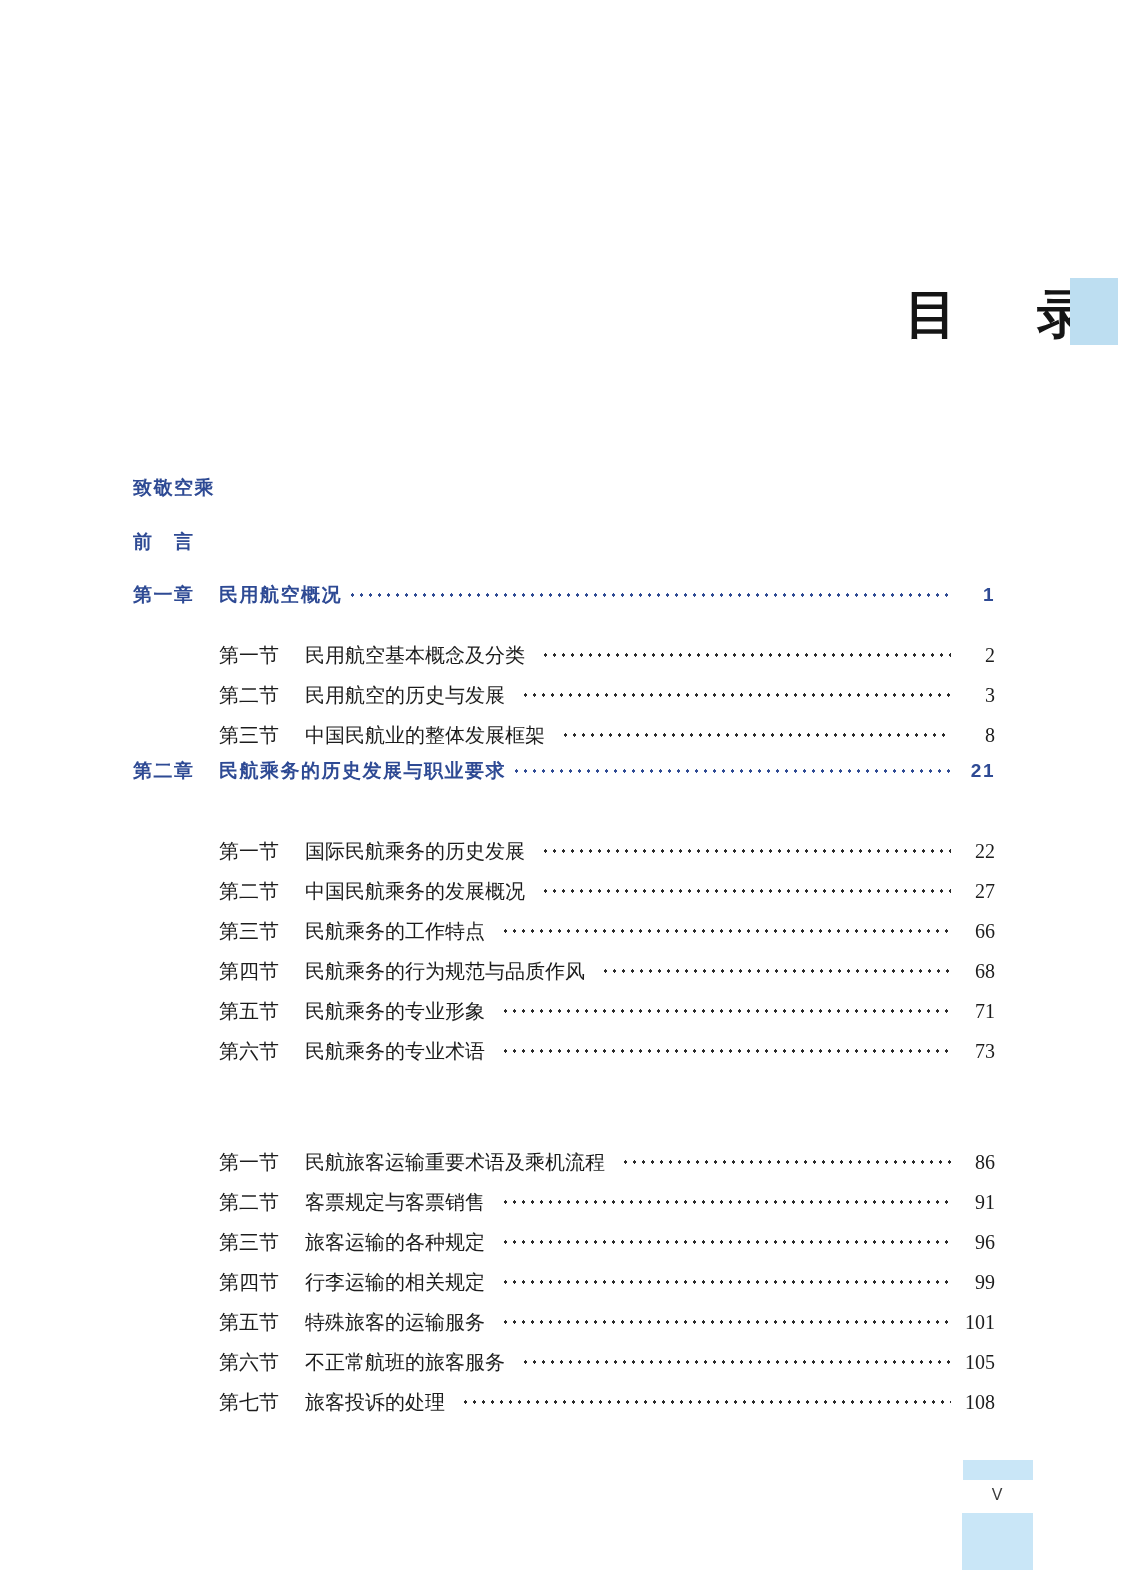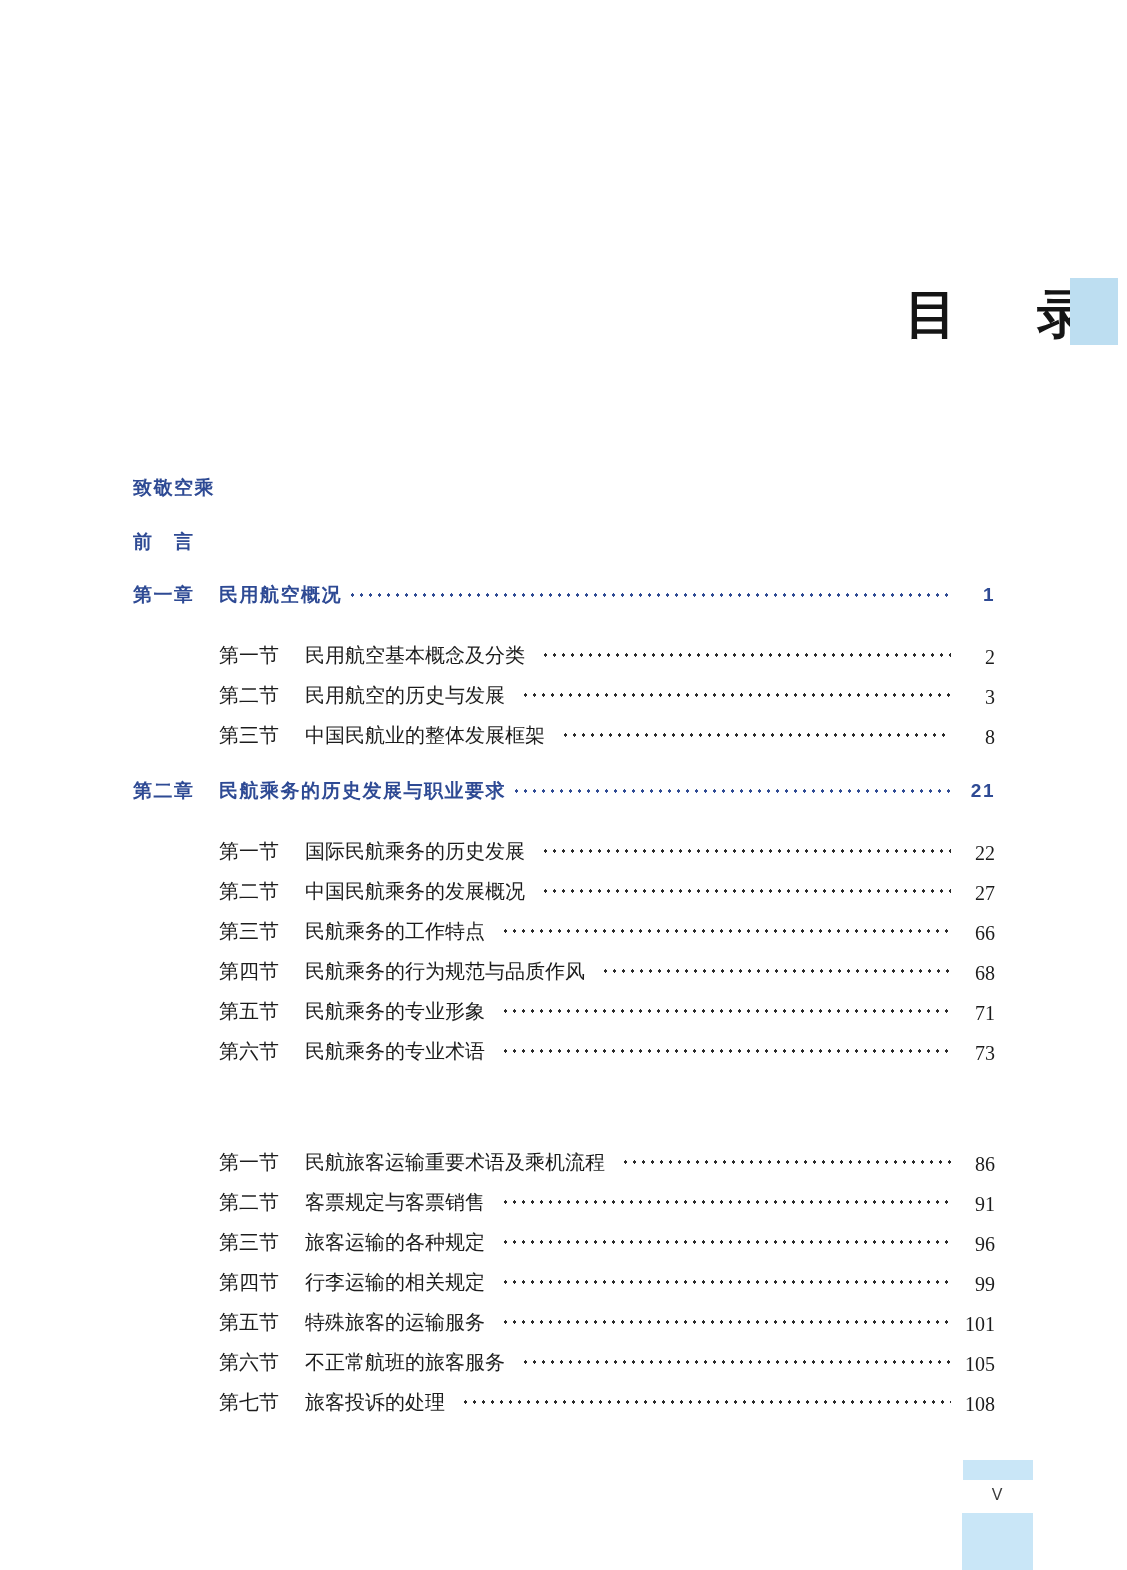--- a/index.html
+++ b/index.html
@@ -31,21 +31,21 @@
     display: flex; align-items: center; white-space: nowrap;
   }
   .front, .chapter {
     font-family: "Liberation Sans", "DejaVu Sans", sans-serif;
     font-weight: bold; color: #2e4a94; font-size: 19px; letter-spacing: 1.5px;
   }
   .ch-label { flex: none; width: 86px; }
   .ch-title { flex: none; }
   .section {
     font-family: "Liberation Serif", "DejaVu Serif", serif;
-    color: #1c1c1c; font-size: 20px; align-items: flex-end;
+    color: #1c1c1c; font-size: 20px;
   }
   .sec-label { flex: none; margin-left: 86px; width: 86px; }
   .sec-title { flex: none; }
 
   .leader {
     flex: 1 1 auto; height: 28px; margin: 0 8px 0 16px;
     background-image: radial-gradient(circle, #2a2a2a 1.5px, transparent 1.7px);
     background-size: 9px 28px; background-position: 0 center; background-repeat: repeat-x;
   }
   .leader-blue {
@@ -101,21 +101,21 @@
     <span class="leader"></span>
     <span class="pagenum">3</span>
   </div>
   <div class="row section" style="top:721px">
     <span class="sec-label">第三节</span>
     <span class="sec-title">中国民航业的整体发展框架</span>
     <span class="leader"></span>
     <span class="pagenum">8</span>
   </div>
 
-  <div class="row chapter" style="top:777px">
+  <div class="row chapter" style="top:757px">
     <span class="ch-label">第二章</span>
     <span class="ch-title">民航乘务的历史发展与职业要求</span>
     <span class="leader leader-blue"></span>
     <span class="pagenum pagenum-blue">21</span>
   </div>
   <div class="row section" style="top:837px">
     <span class="sec-label">第一节</span>
     <span class="sec-title">国际民航乘务的历史发展</span>
     <span class="leader"></span>
     <span class="pagenum">22</span>

